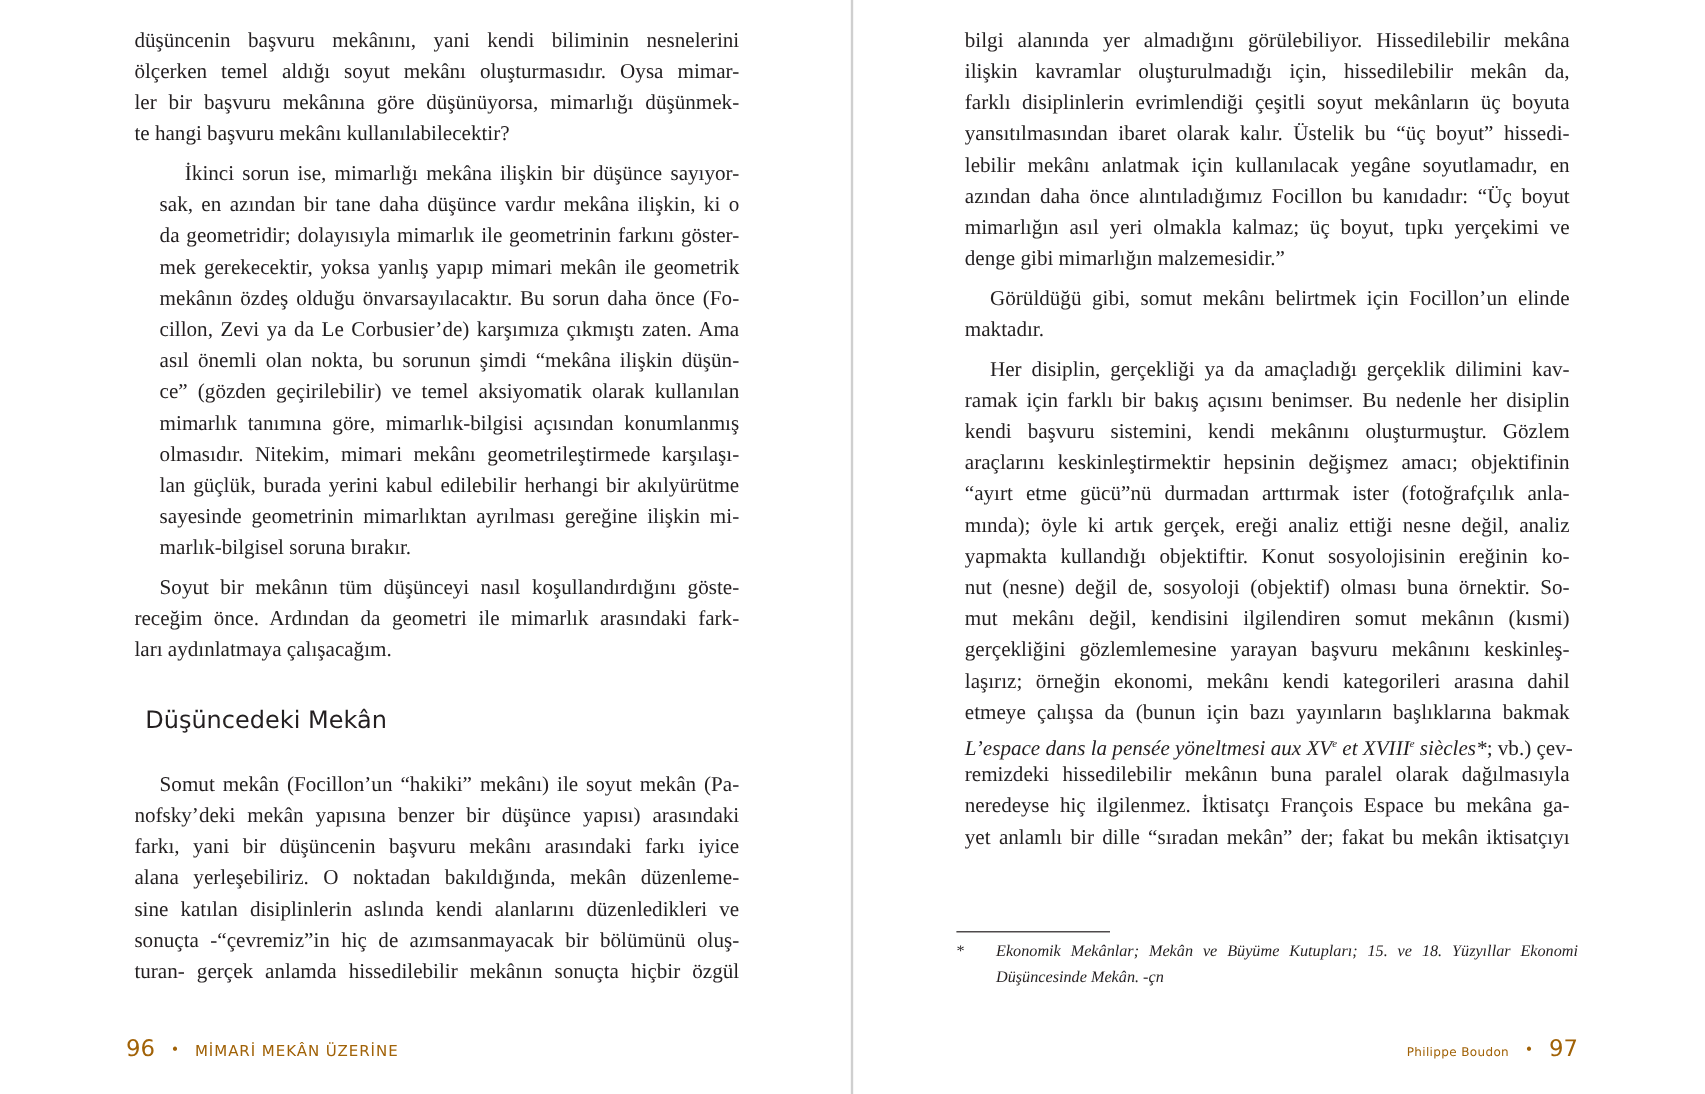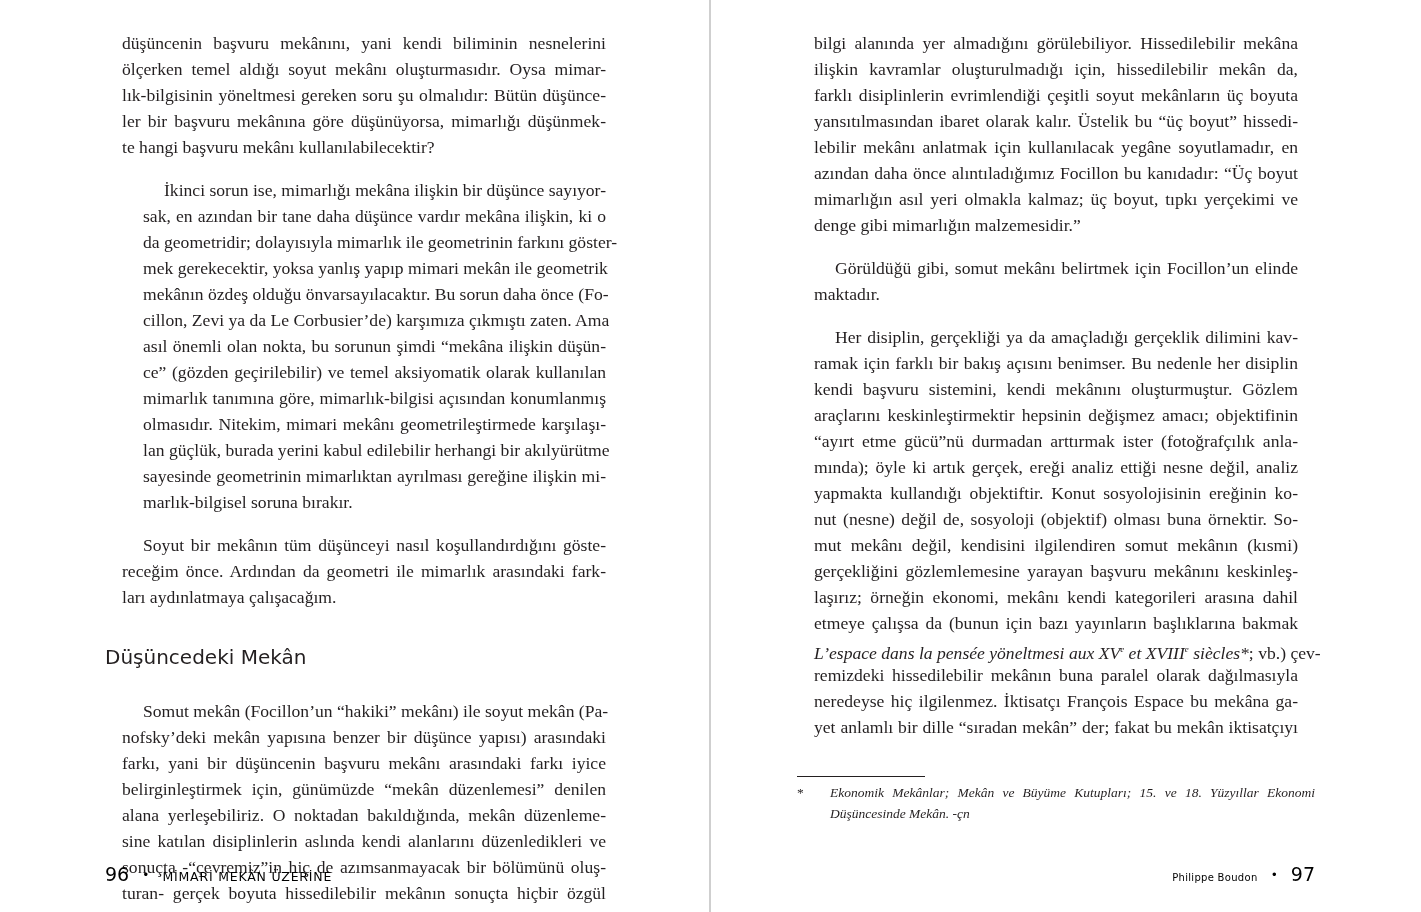--- a/index.html
+++ b/index.html
@@ -12,61 +12,60 @@
     }
     .page { position: absolute; top: 0; height: 912px; }
     .page.left { left: 105px; width: 518px; }
     .page.right { left: 797px; width: 518px; }
     .text {
       position: absolute; top: 13px; left: 0; width: 518px;
       font-family: "Liberation Serif", "DejaVu Serif", serif;
       font-size: 17.6px; line-height: 26px; text-align: justify;
       hyphens: manual;
     }
-    .text p { margin: 17px; }
+    .text p { margin: 7px; }
     .text p.indent { text-indent: 21px; }
     .text .line { display: block; text-align: justify; text-align-last: justify; white-space: nowrap; height: 26px; }
     .text .line.last { text-align-last: left; }
     .heading {
       font-family: "DejaVu Sans", "Liberation Sans", sans-serif;
       font-size: 20px; font-weight: normal; color: #231f20;
-      margin: 0; height: 48px; line-height: 48px; padding-top: 6px;
+      margin: 16px; height: 48px; line-height: 48px; padding-top: 6px;
     }
     i.it { font-style: italic; }
     .fn-rule { position: absolute; left: 0; top: 776px; width: 128px; height: 1px; background: #231f20; }
     .footnote {
       position: absolute; top: 782px; left: 0; width: 518px;
       font-family: "Liberation Serif", "DejaVu Serif", serif;
       font-size: 13.5px; line-height: 21px; font-style: italic;
     }
     .footnote .star { position: absolute; left: 0; top: 0; font-style: normal; }
     .footnote .fntext { margin-left: 33px; text-align: justify; }
     .footer {
       position: absolute; top: 860px; height: 28px; line-height: 28px;
-      font-family: "DejaVu Sans", "Liberation Sans", sans-serif; color: #000000;
+      font-family: "DejaVu Sans", "Liberation Sans", sans-serif; color: #a16207;
       white-space: nowrap;
     }
     .footer.left { left: 0; }
     .footer.right { right: 0; }
     .pnum { font-size: 19px; }
     .bullet { font-size: 12px; margin: 0 8px; position: relative; top: -2px; }
     .runhead { font-size: 12.5px; letter-spacing: 0.8px; }
     .author { font-size: 10px; letter-spacing: 0.3px; }
   </style>
 </head>
 <body>
 
 <div class="divider"></div>
 
 <div class="page left">
   <div class="text">
     <p>
       <span class="line">düşüncenin başvuru mekânını, yani kendi biliminin nesnelerini</span>
       <span class="line">ölçerken temel aldığı soyut mekânı oluşturmasıdır. Oysa mimar-</span>
-      <span class="line">lık-bilgisinin yöneltmesi gereken soru şu olmalıdır: Bütün düşünce-</span>
       <span class="line">ler bir başvuru mekânına göre düşünüyorsa, mimarlığı düşünmek-</span>
       <span class="line last">te hangi başvuru mekânı kullanılabilecektir?</span>
     </p>
     <p class="indent">
       <span class="line" style="padding-left:21px">İkinci sorun ise, mimarlığı mekâna ilişkin bir düşünce sayıyor-</span>
       <span class="line">sak, en azından bir tane daha düşünce vardır mekâna ilişkin, ki o</span>
       <span class="line">da geometridir; dolayısıyla mimarlık ile geometrinin farkını göster-</span>
       <span class="line">mek gerekecektir, yoksa yanlış yapıp mimari mekân ile geometrik</span>
       <span class="line">mekânın özdeş olduğu önvarsayılacaktır. Bu sorun daha önce (Fo-</span>
       <span class="line">cillon, Zevi ya da Le Corbusier’de) karşımıza çıkmıştı zaten. Ama</span>
@@ -81,25 +80,24 @@
     <p>
       <span class="line" style="padding-left:21px">Soyut bir mekânın tüm düşünceyi nasıl koşullandırdığını göste-</span>
       <span class="line">receğim önce. Ardından da geometri ile mimarlık arasındaki fark-</span>
       <span class="line last">ları aydınlatmaya çalışacağım.</span>
     </p>
     <h2 class="heading">Düşüncedeki Mekân</h2>
     <p>
       <span class="line" style="padding-left:21px">Somut mekân (Focillon’un “hakiki” mekânı) ile soyut mekân (Pa-</span>
       <span class="line">nofsky’deki mekân yapısına benzer bir düşünce yapısı) arasındaki</span>
       <span class="line">farkı, yani bir düşüncenin başvuru mekânı arasındaki farkı iyice</span>
-      <span class="line">belirginleştirmek için, günümüzde “mekân düzenlemesi” denilen</span>
       <span class="line">alana yerleşebiliriz. O noktadan bakıldığında, mekân düzenleme-</span>
       <span class="line">sine katılan disiplinlerin aslında kendi alanlarını düzenledikleri ve</span>
       <span class="line">sonuçta -“çevremiz”in hiç de azımsanmayacak bir bölümünü oluş-</span>
-      <span class="line">turan- gerçek boyuta hissedilebilir mekânın sonuçta hiçbir özgül</span>
+      <span class="line">turan- gerçek anlamda hissedilebilir mekânın sonuçta hiçbir özgül</span>
     </p>
   </div>
 
   <div class="footer left">
     <span class="pnum">96</span>
     <span class="bullet">•</span>
     <span class="runhead">MİMARİ MEKÂN ÜZERİNE</span>
   </div>
 </div>
 

